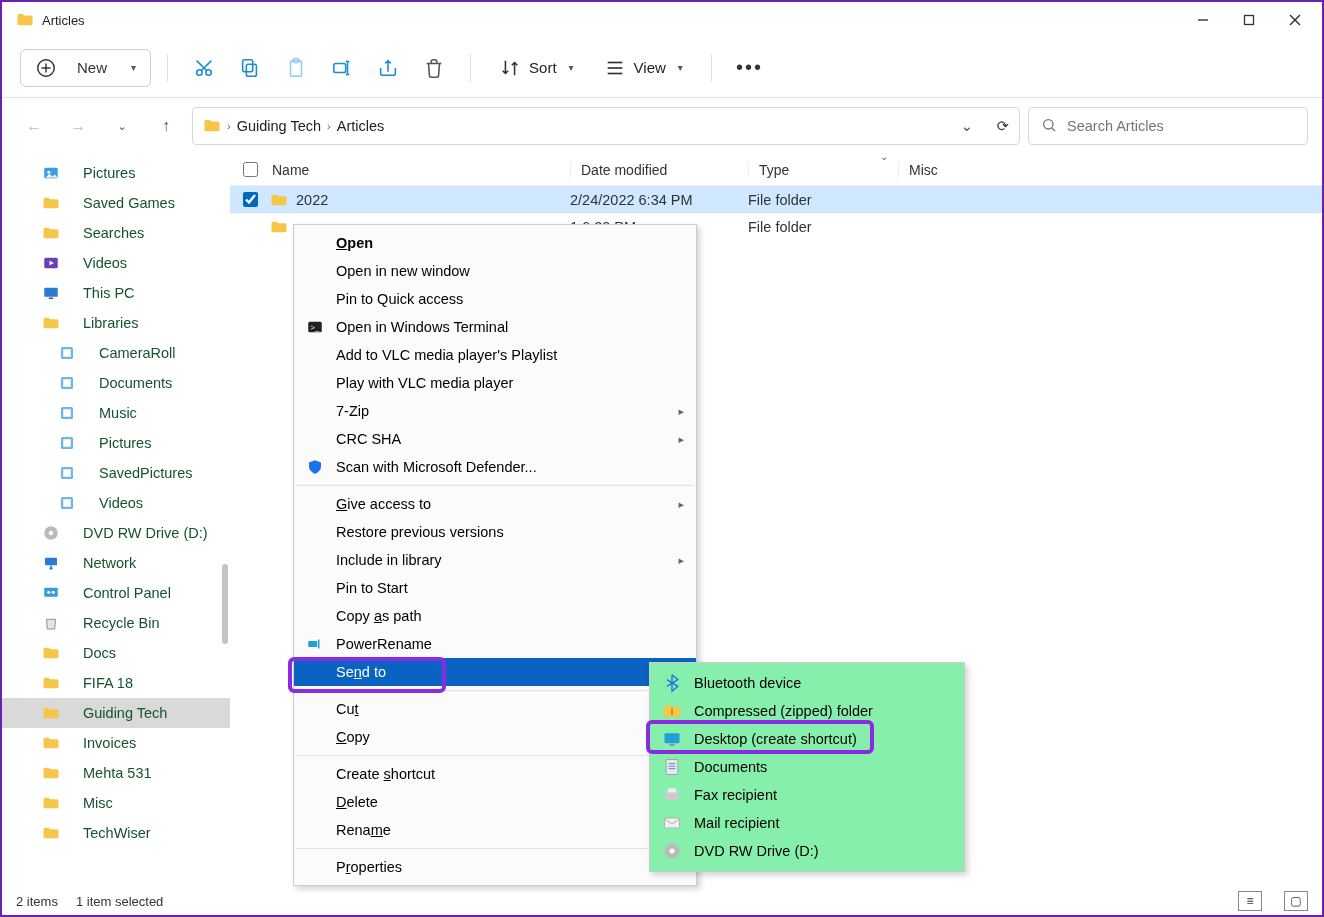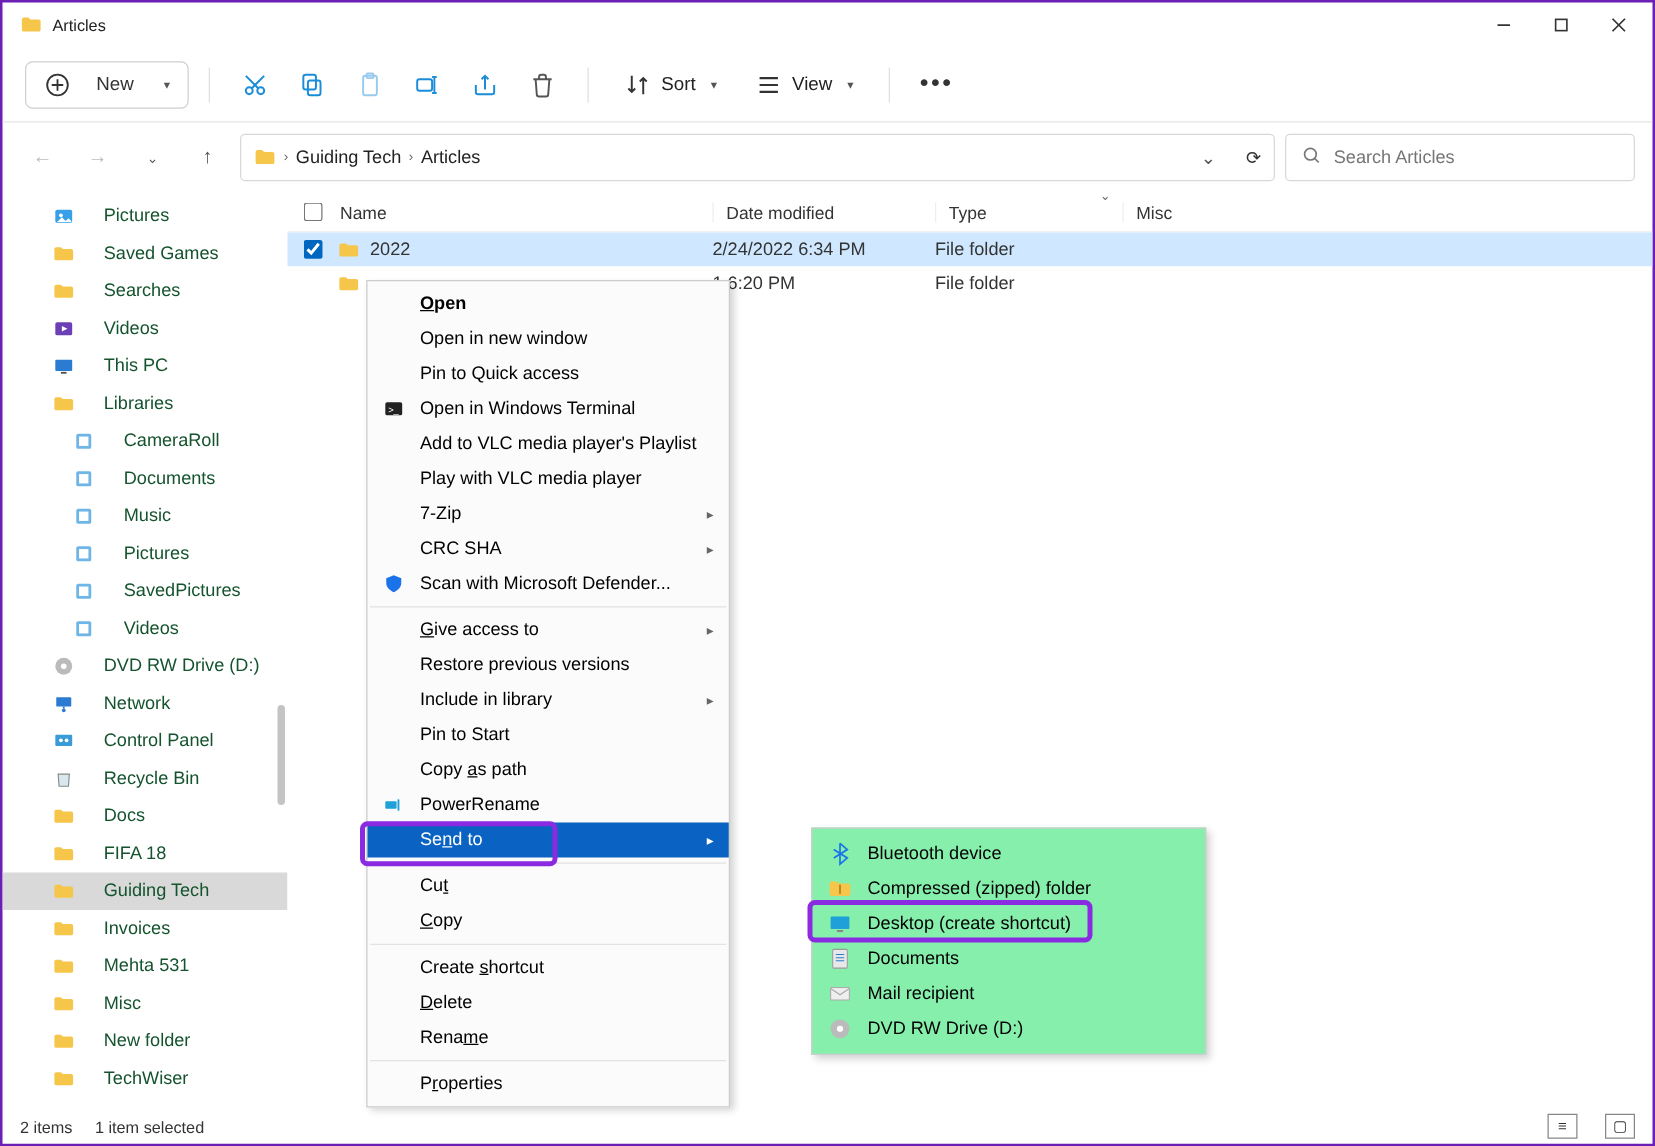--- a/index.html
+++ b/index.html
@@ -55,21 +55,21 @@
   .row { display:flex; align-items:center; height:27px; font-size:14.5px; color:#333; }
   .row.sel { background:#cfe8ff; }
   .row .chk { width:40px; display:flex; justify-content:center;}
   .row .c-name { width:300px; display:flex; align-items:center; gap:8px;}
   .row .c-date { width:178px; }
   .row .c-type { width:150px; }
   .row .c-size { width:120px; }
   input[type=checkbox]{ width:15px; height:15px; accent-color:#0067c0;}
 
   
-  .ctxmenu { position:absolute; left:291px; top:222px; width:291px; background:#fbfbfb; border:1px solid #ccc; box-shadow:3px 3px 6px rgba(0,0,0,.18); font-size:14.5px; padding:4px 0; z-index:10;}
+  .ctxmenu { position:absolute; left:291px; top:222px; width:404px; background:#fbfbfb; border:1px solid #ccc; box-shadow:3px 3px 6px rgba(0,0,0,.18); font-size:14.5px; padding:4px 0; z-index:10;}
   .ctxitem { display:flex; align-items:center; height:28px; padding:0 14px 0 42px; position:relative; }
   .ctxitem.bold { font-weight:600; }
   .ctxitem.hl { background:#0a63c2; color:#fff; }
   .ctxitem .cic { position:absolute; left:12px; width:18px; height:18px; display:flex; align-items:center; justify-content:center;}
   .ctxitem .arr { position:absolute; right:12px; font-size:11px; color:#666;}
   .ctxitem.hl .arr { color:#fff;}
   .ctxsep { height:1px; background:#e2e2e2; margin:4px 2px; }
   .ctxitem u { text-decoration:underline; }
 
   
@@ -408,28 +408,20 @@
           </span>
           <span>Mehta 531</span>
         </div>
         <div class="navitem">
           <span class="ic">
             <svg viewBox="0 0 24 24">
               <path class="folder-y" d="M2 7a2 2 0 012-2h5l2 2h9a2 2 0 012 2v8a2 2 0 01-2 2H4a2 2 0 01-2-2V7z"></path>
             </svg>
           </span>
           <span>Misc</span>
-        </div>
-        <div class="navitem">
-          <span class="ic">
-            <svg viewBox="0 0 24 24">
-              <path class="folder-y" d="M2 7a2 2 0 012-2h5l2 2h9a2 2 0 012 2v8a2 2 0 01-2 2H4a2 2 0 01-2-2V7z"></path>
-            </svg>
-          </span>
-          <span>New folder</span>
         </div>
         <div class="navitem">
           <span class="ic">
             <svg viewBox="0 0 24 24">
               <path class="folder-y" d="M2 7a2 2 0 012-2h5l2 2h9a2 2 0 012 2v8a2 2 0 01-2 2H4a2 2 0 01-2-2V7z"></path>
             </svg>
           </span>
           <span>TechWiser</span>
         </div>
       </div>
@@ -612,20 +604,29 @@
           <line x1="8" y1="8" x2="16" y2="8" stroke="#2a7bd1"></line>
           <line x1="8" y1="11" x2="16" y2="11" stroke="#2a7bd1"></line>
           <line x1="8" y1="14" x2="16" y2="14" stroke="#2a7bd1"></line>
         </svg>
       </span>
       <span>Documents</span>
     </div>
     <div class="subitem">
       <span class="cic">
         <svg viewBox="0 0 24 24">
+          <rect x="4" y="8" width="16" height="10" rx="1" fill="#ccc"></rect>
+          <rect x="7" y="4" width="10" height="5" fill="#eee"></rect>
+        </svg>
+      </span>
+      <span>Fax recipient</span>
+    </div>
+    <div class="subitem">
+      <span class="cic">
+        <svg viewBox="0 0 24 24">
           <rect x="3" y="6" width="18" height="12" rx="1" fill="#eee" stroke="#aaa"></rect>
           <path d="M3 7l9 6 9-6" fill="none" stroke="#aaa"></path>
         </svg>
       </span>
       <span>Mail recipient</span>
     </div>
     <div class="subitem">
       <span class="cic">
         <svg viewBox="0 0 24 24">
           <circle cx="12" cy="12" r="9" fill="#bbb"></circle>

